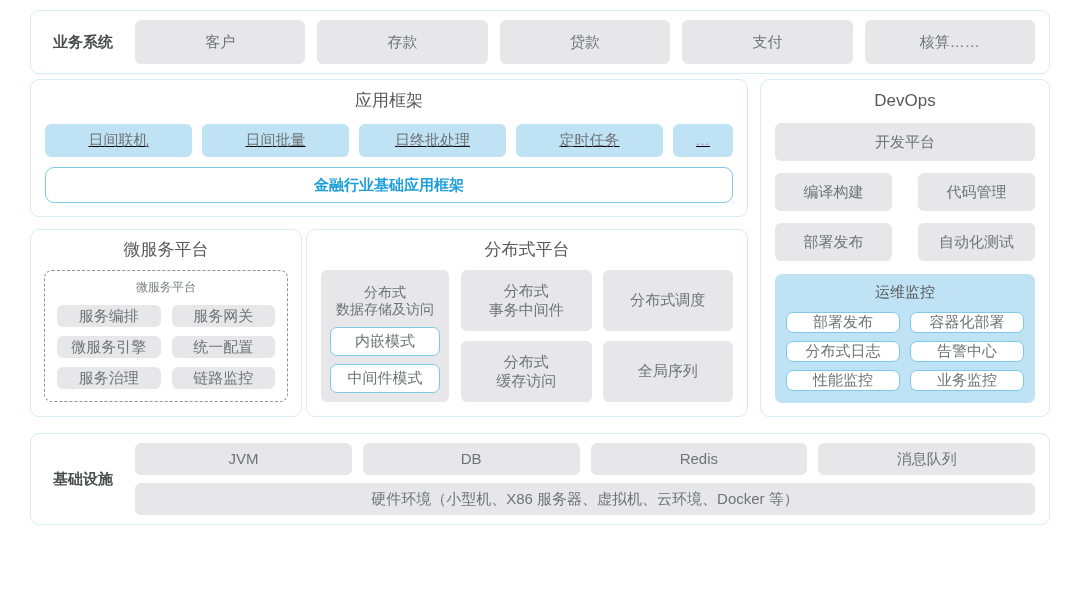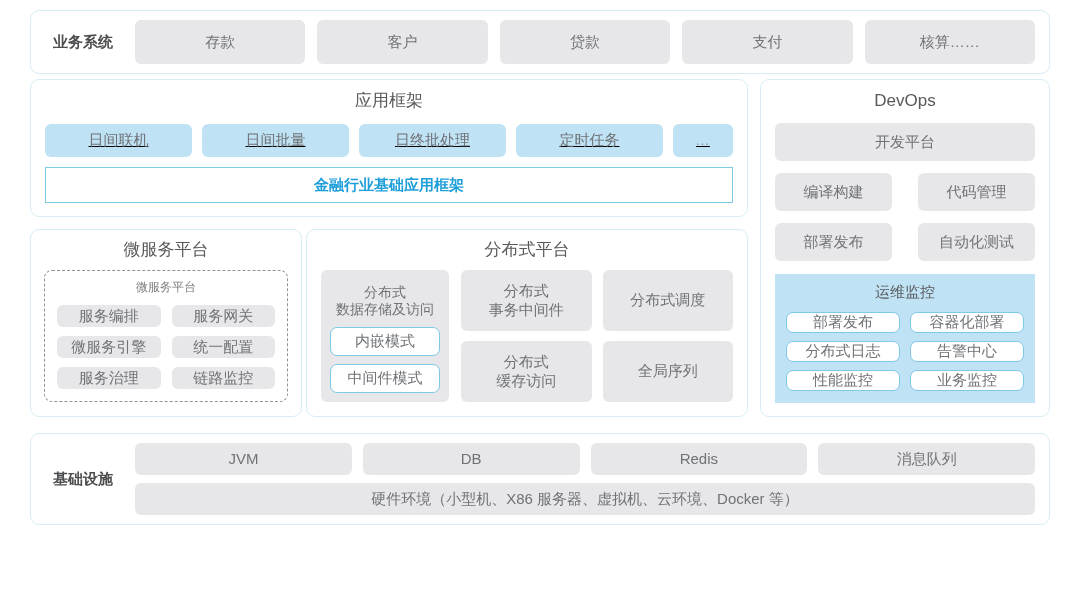--- a/index.html
+++ b/index.html
@@ -111,21 +111,21 @@
     margin-top: 15px;
     text-decoration: underline;
   }
   .appfw-tiles .tile-blue { flex: 1 1 0; }
   .appfw-tiles .tile-blue.dots { flex: 0 0 60px; font-size: 13px; color: #8d9094; letter-spacing: 1px; }
   .appfw-base {
     margin-top: 10px;
     height: 36px;
     background: #ffffff;
     border: 1px solid #7fcbe6;
-    border-radius: 0;
+    border-radius: 9px;
     display: flex; align-items: center; justify-content: center;
     color: #1f9fda;
     font-size: 15px;
     font-weight: bold;
   }
 
   
   .lower-left {
     flex: 1 1 auto;
     display: flex; gap: 4px;
@@ -200,21 +200,21 @@
   .devops-pair {
     display: flex; gap: 26px;
     height: 38px;
     margin-top: 12px;
   }
   .devops-pair .tile { flex: 1 1 0; }
   .devops-ops {
     margin-top: 13px;
     flex: 1 1 auto;
     background: #bfe3f5;
-    border-radius: 0;
+    border-radius: 7px;
     padding: 9px 11px 12px 11px;
     display: flex; flex-direction: column;
   }
   .devops-ops .ops-title {
     text-align: center;
     color: #58595b;
     font-size: 15px;
     margin-bottom: 10px;
   }
   .ops-grid {
@@ -246,22 +246,22 @@
   .infra-bottom { height: 32px; }
 </style>
 </head>
 <body>
 
 <div class="page">
 
   <div class="panel row-business">
     <div class="row-label">业务系统</div>
     <div class="tiles">
+      <div class="tile">客户</div>
       <div class="tile">存款</div>
-      <div class="tile">客户</div>
       <div class="tile">贷款</div>
       <div class="tile">支付</div>
       <div class="tile">核算……</div>
     </div>
   </div>
 
   <div class="middle">
 
     <div class="mid-left">
 

